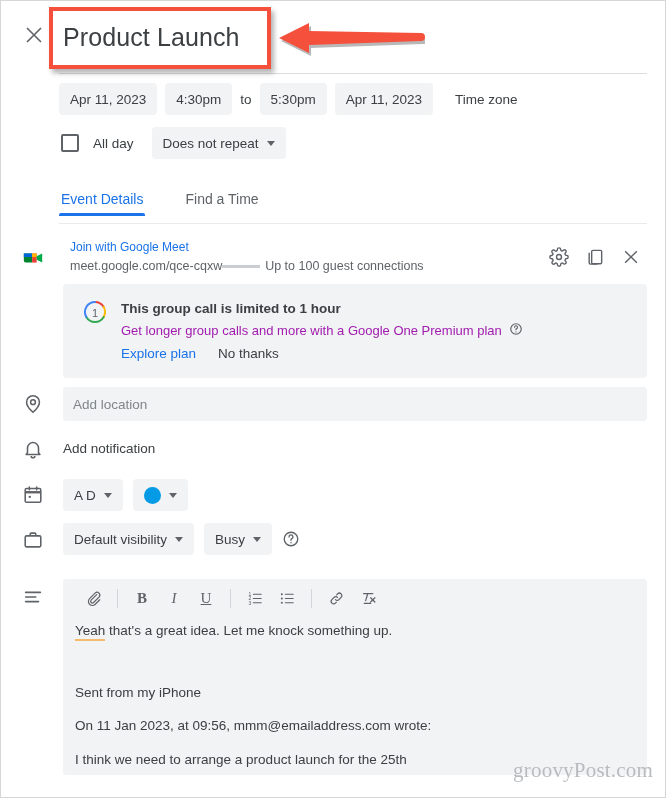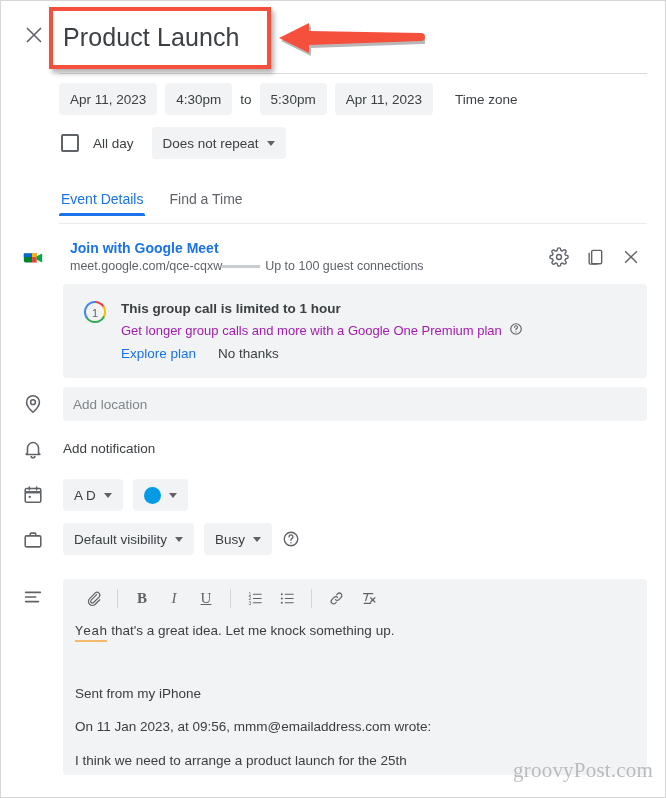--- a/index.html
+++ b/index.html
@@ -91,21 +91,21 @@
     margin-left: 8px;
     width: 0; height: 0;
     border-left: 4px solid transparent;
     border-right: 4px solid transparent;
     border-top: 5px solid #5f6368;
   }
 
   
   .tabs {
     position: absolute; left: 58px; top: 190px;
-    display: flex; align-items: flex-end; gap: 0;
+    display: flex; align-items: flex-end; gap: 16px;
   }
   .tab {
     font-size: 14px; padding: 0 2px 9px 2px;
     color: #5f6368; cursor: pointer; position: relative;
   }
   .tab.active { color: #1a73e8; font-weight: 500; }
   .tab.active::after {
     content: ""; position: absolute; left: 0; right: 0; bottom: 0;
     height: 3px; background: #1a73e8; border-radius: 2px 2px 0 0;
   }
@@ -119,21 +119,21 @@
   .gutter-icon {
     position: absolute; left: 21px;
     width: 22px; height: 22px;
     color: #5f6368;
   }
   .gutter-icon svg { display: block; }
 
   
   .meet-link {
     position: absolute; left: 69px; top: 239px;
-    font-size: 14px; font-weight: 700; color: #1a73e8; cursor: pointer;
+    font-size: 12px; font-weight: 400; color: #1a73e8; cursor: pointer;
   }
   .meet-sub {
     position: absolute; left: 69px; top: 258px;
     font-size: 12.5px; color: #5f6368;
     display: flex; align-items: center;
   }
   .redact {
     display: inline-block; width: 38px; height: 3px;
     background: #c9ccd0; margin: 0 5px 0 0;
   }
@@ -209,21 +209,21 @@
     font-size: 15px;
   }
   .tb-btn svg { display: block; }
   .tb-sep { width: 1px; height: 19px; background: #d3d6d9; margin: 0 8px; }
   .desc-body {
     position: absolute; left: 8px; top: 42px; right: 8px; bottom: 4px;
     font-size: 13.5px; color: #3c4043; line-height: 1.45;
     padding: 0 4px;
   }
   .desc-body p { margin: 0 0 8px 0; }
-  .sp { position: relative; font-family: Liberation Mono, monospace; }
+  .sp { position: relative; }
   .sp::after {
     content: ""; position: absolute; left: 0; right: 0; bottom: -3px;
     height: 2px; background: #f5ba6b;
   }
   .gap { height: 34px; }
 
   .wmark {
     position: absolute; right: 12px; bottom: 14px;
     font-family: "Liberation Serif", serif;
     font-size: 21px; color: #b9bcbf;

